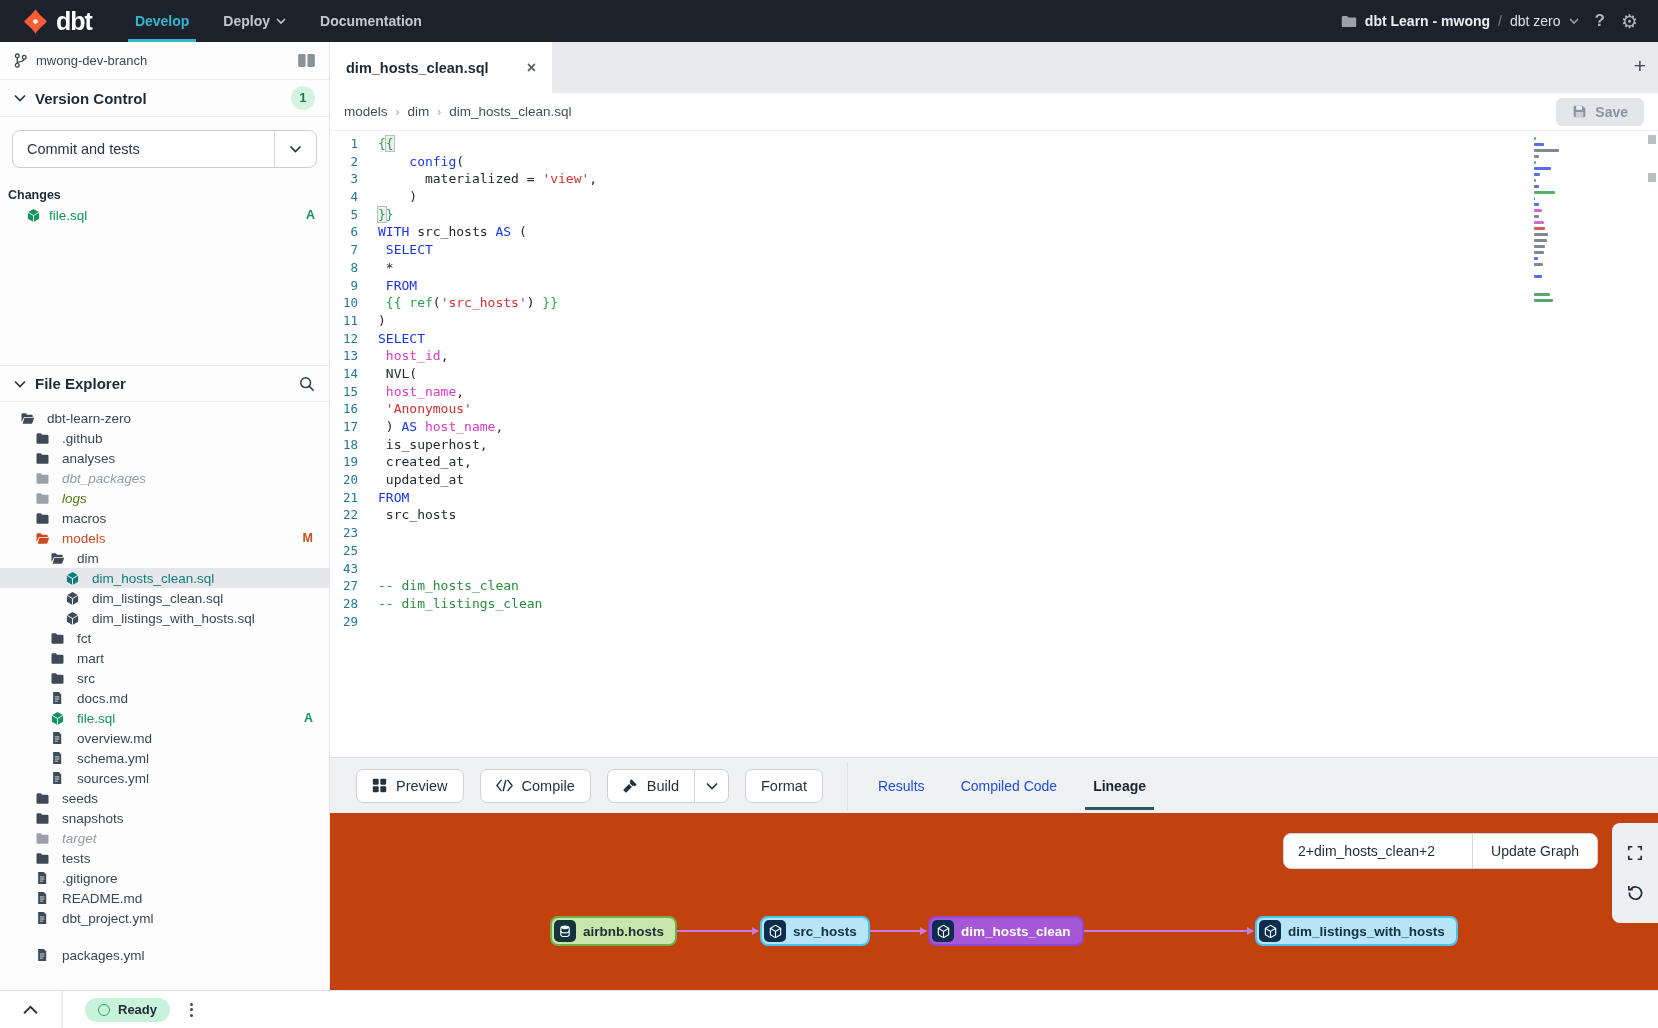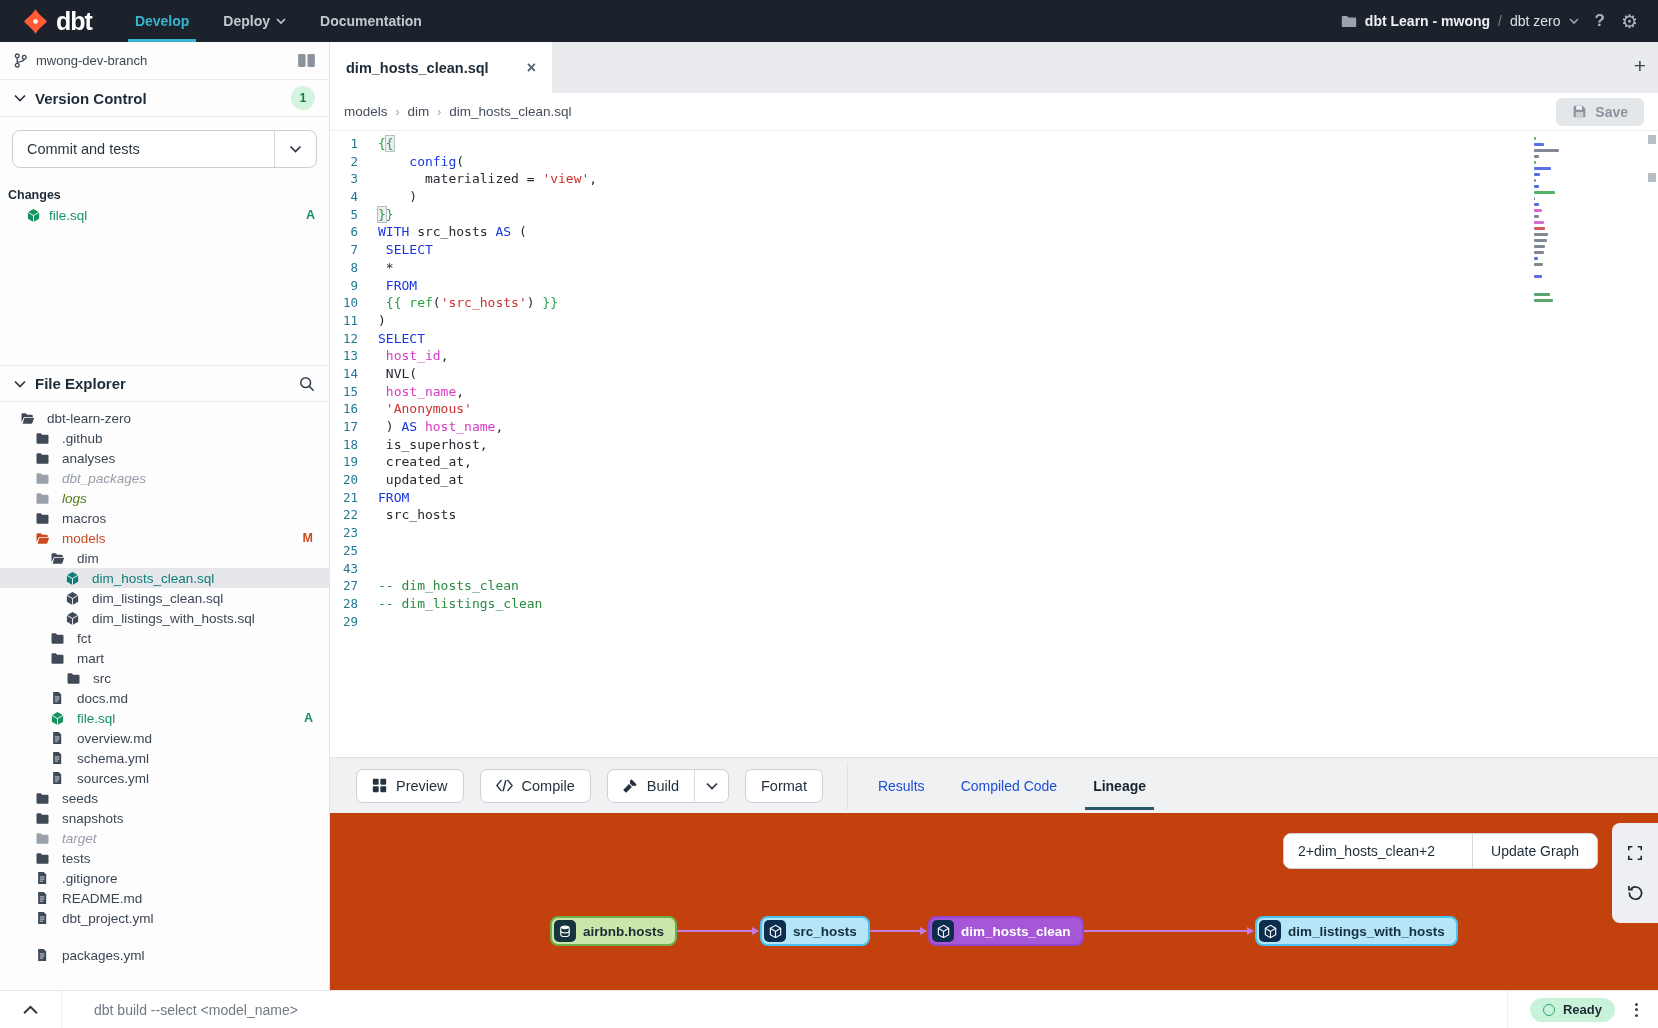--- a/index.html
+++ b/index.html
@@ -348,21 +348,21 @@
             <span class="tlabel" style="color:#3b4653">fct</span>
           </div>
           <div class="tree-row" style="padding-left: 50px;">
             <span class="ticon">
               <svg viewBox="0 0 20 20" width="15" height="15">
                 <path fill="#3f4a56" d="M2 4.5A1.5 1.5 0 0 1 3.5 3h4.2L9.5 5h7A1.5 1.5 0 0 1 18 6.5v9a1.5 1.5 0 0 1-1.5 1.5h-13A1.5 1.5 0 0 1 2 15.5z"></path>
               </svg>
             </span>
             <span class="tlabel" style="color:#3b4653">mart</span>
           </div>
-          <div class="tree-row" style="padding-left: 38px; margin-left: 28px;">
+          <div class="tree-row" style="padding-left: 50px;">
             <span class="ticon">
               <svg viewBox="0 0 20 20" width="15" height="15">
                 <path fill="#3f4a56" d="M2 4.5A1.5 1.5 0 0 1 3.5 3h4.2L9.5 5h7A1.5 1.5 0 0 1 18 6.5v9a1.5 1.5 0 0 1-1.5 1.5h-13A1.5 1.5 0 0 1 2 15.5z"></path>
               </svg>
             </span>
             <span class="tlabel" style="color:#3b4653">src</span>
           </div>
           <div class="tree-row" style="padding-left: 50px;">
             <span class="ticon">
               <svg viewBox="0 0 20 20" width="14" height="14">
@@ -683,21 +683,20 @@
       </div>
     </div>
   </main>
 
   <footer class="statusbar">
     <span class="sb-toggle">
       <svg width="15" height="10" viewBox="0 0 14 9">
           <path d="M1 7.5L7 1.5l6 6" fill="none" stroke="#2a3540" stroke-width="1.8"></path>
         </svg>
     </span>
-    <span class="sb-cmd">dbt build --select &lt;model_name&gt;</span>
     <div class="sb-right">
       <span class="ready-pill">
         <span class="ready-dot"></span>
         <span class="ready-txt">Ready</span>
       </span>
       <span class="kebab">
           <i></i>
           <i></i>
           <i></i>
         </span>

